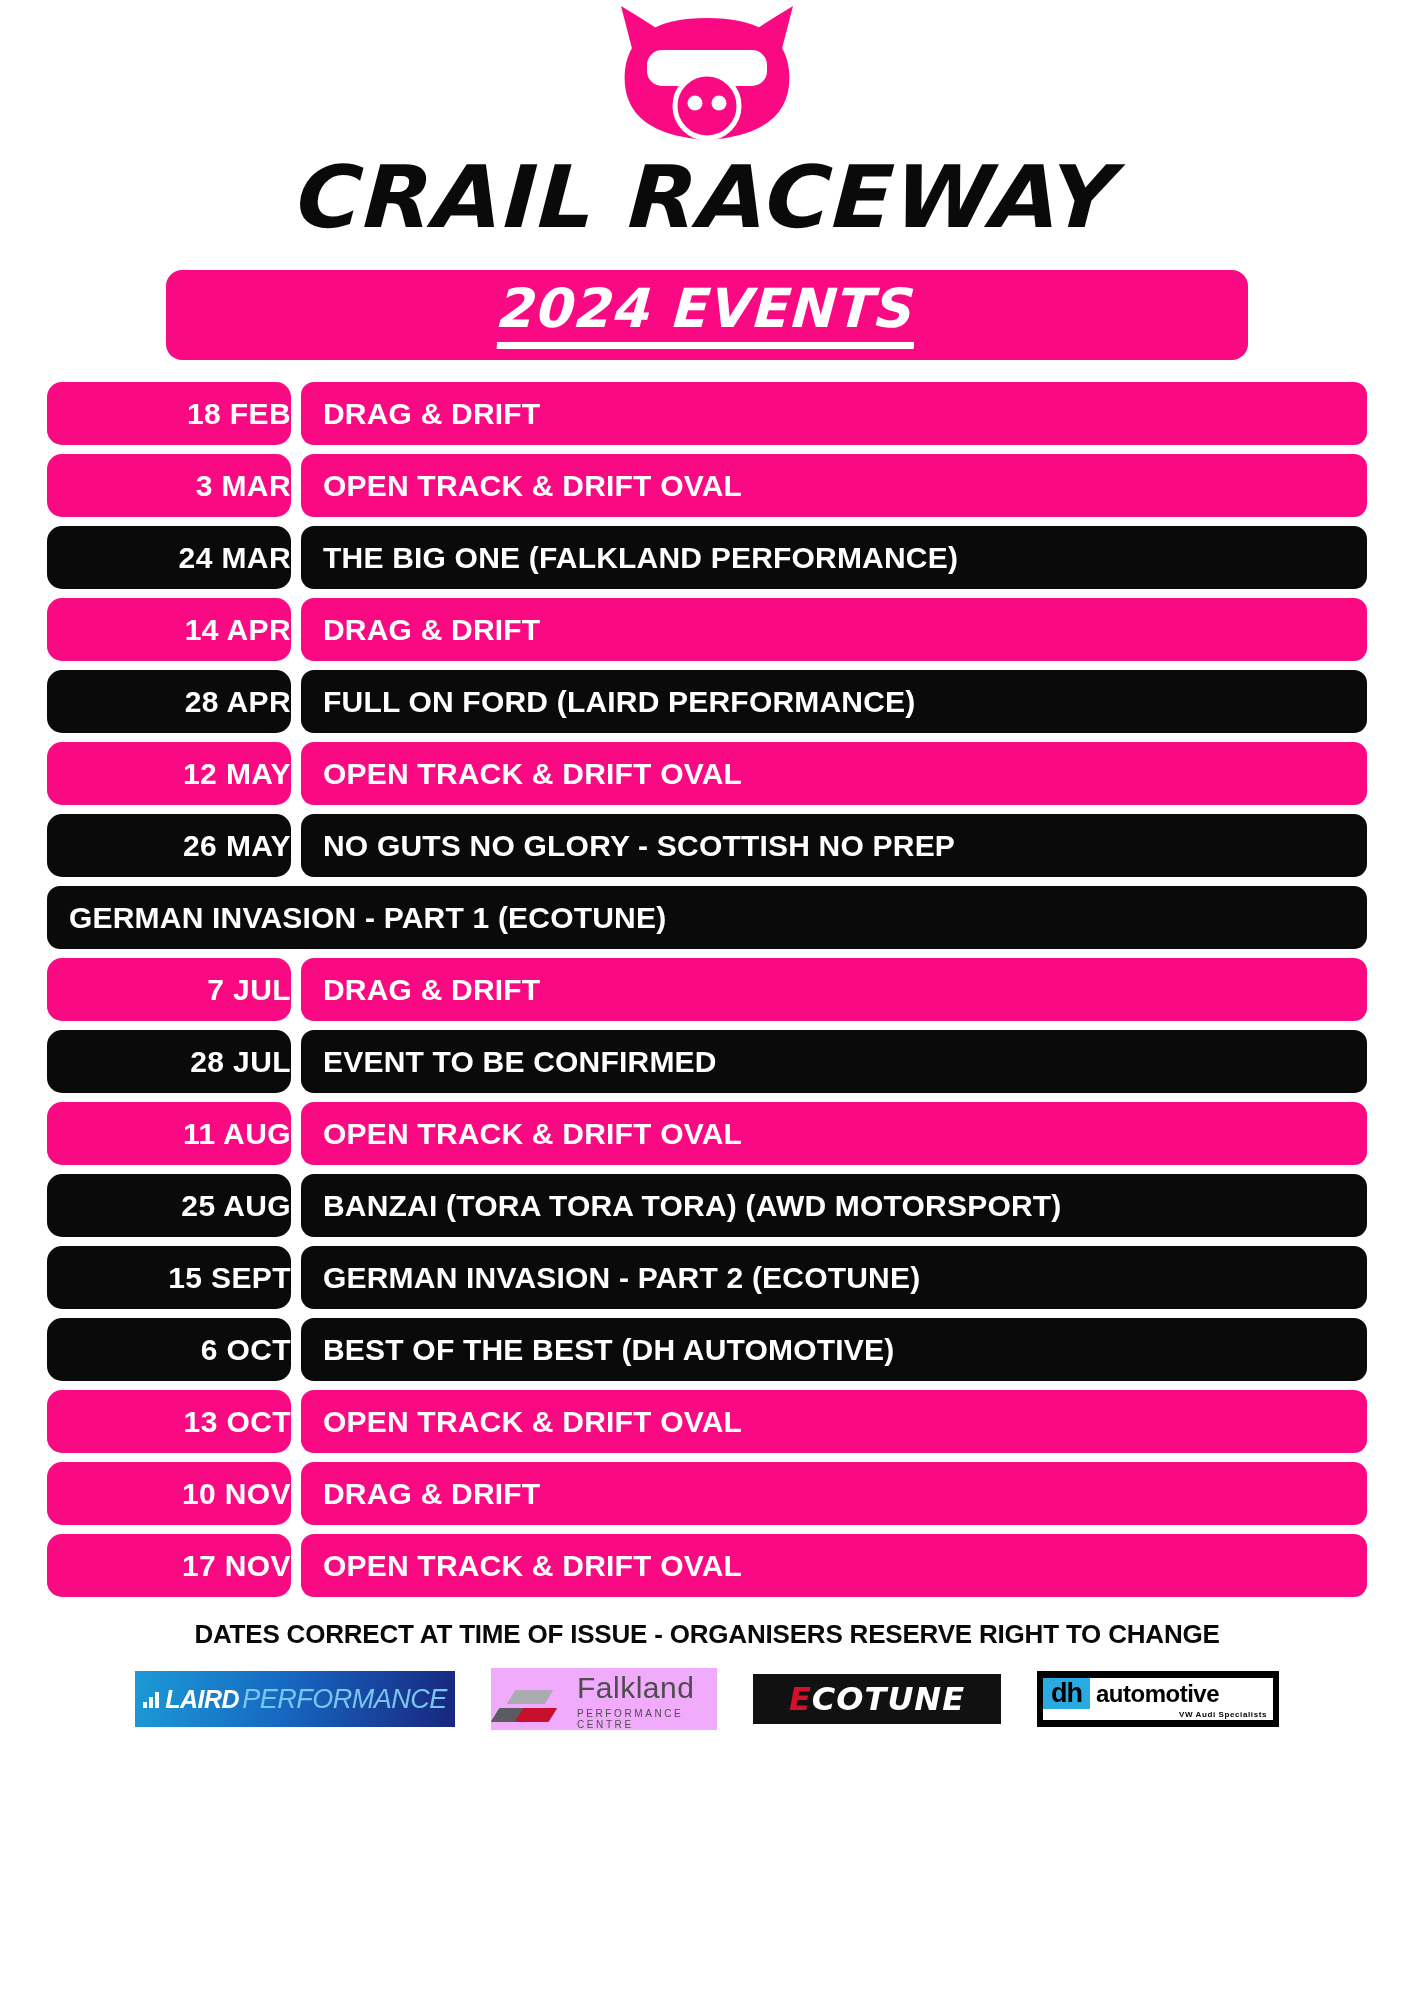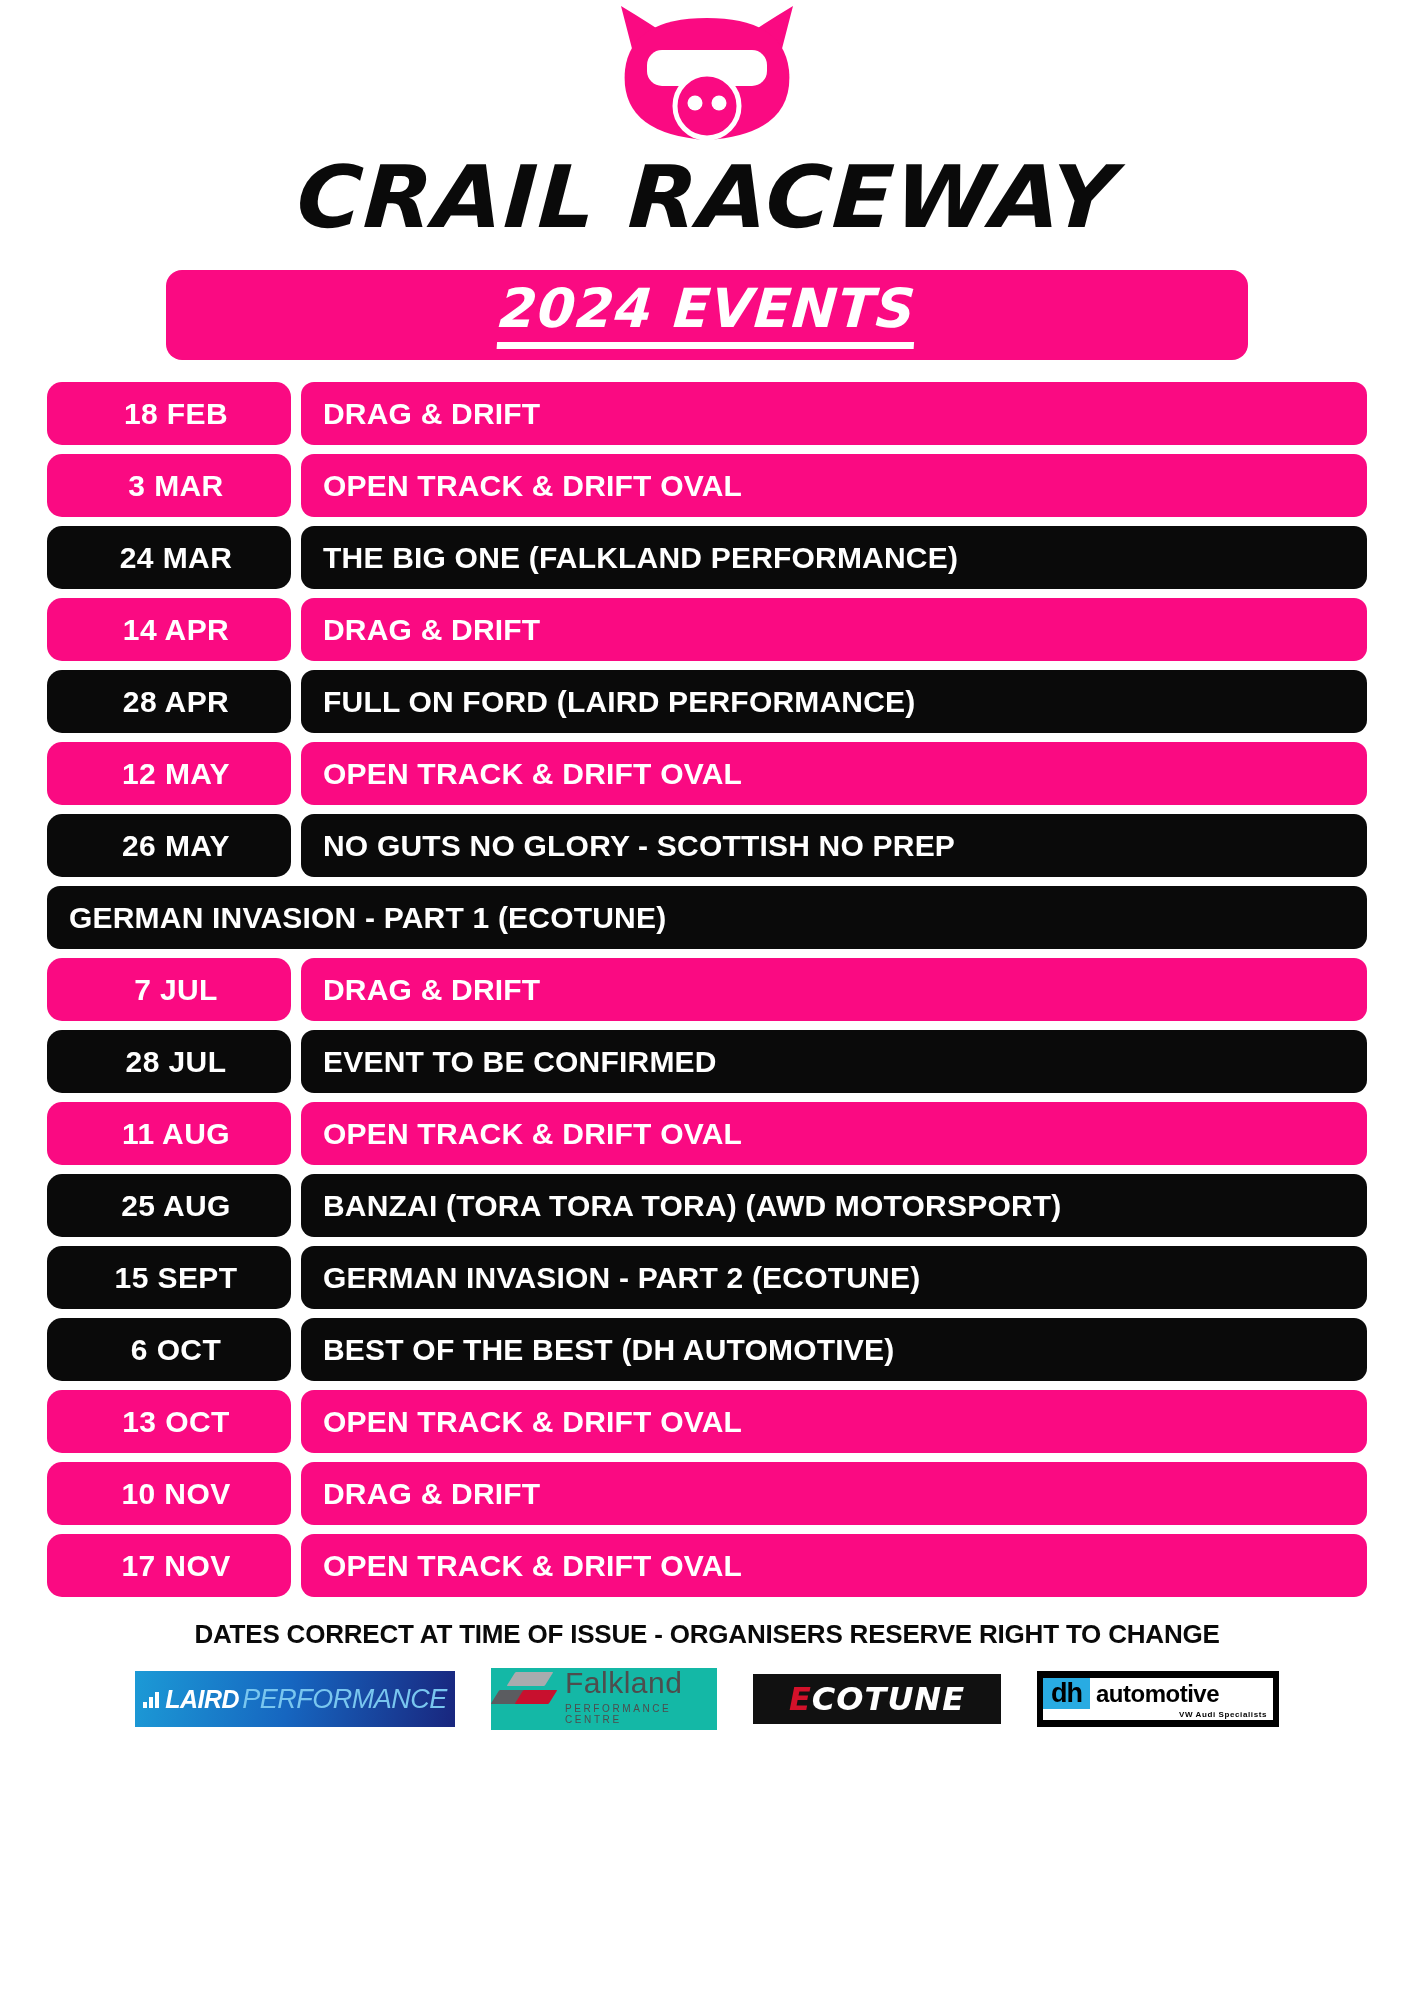--- a/index.html
+++ b/index.html
@@ -71,21 +71,21 @@
     gap: 9px;
   }
   .row {
     display: flex;
     gap: 10px;
     height: 63px;
   }
   .date-pill {
     width: 244px;
     border-radius: 15px;
-    display: flex; align-items: center; justify-content: center;
+    display: flex; align-items: center; justify-content: flex-end;
     flex: none;
     padding-left: 14px;
   }
   .event-pill {
     flex: 1;
     border-radius: 13px;
     display: flex; align-items: center;
     padding-left: 22px;
   }
   .row.pink .date-pill, .row.pink .event-pill { background: #fa0a82; }
@@ -138,21 +138,21 @@
   }
   .laird-bars { display: flex; align-items: flex-end; gap: 2px; height: 18px; margin-right: 3px; }
   .laird-bars i { display: block; width: 4px; background: #ffffff; }
   .laird-bars i:nth-child(1){ height: 6px; }
   .laird-bars i:nth-child(2){ height: 11px; }
   .laird-bars i:nth-child(3){ height: 16px; }
   .laird-a { color:#ffffff; font-weight:900; font-style:italic; font-size:25px; letter-spacing:-0.5px; font-family:"Liberation Sans",sans-serif;}
   .laird-b { color:#79c6ef; font-weight:400; font-style:italic; font-size:27px; letter-spacing:-0.5px; font-family:"Liberation Sans",sans-serif;}
 
   
-  .falkland { width: 226px; height: 62px; display:flex; align-items:flex-start; gap:8px; background:#14b8a6;}
+  .falkland { width: 226px; height: 62px; display:flex; align-items:flex-end; gap:20px; background:#f0abfc;}
   .falkland-mark { width: 66px; height: 44px; position: relative; flex:none;}
   .fk { position:absolute; width: 38px; height: 14px; transform: skewX(-32deg); border-radius:1px;}
   .fk1 { background:#a9abae; left: 20px; top: 4px; }
   .fk2 { background:#5b5c60; left: 4px; top: 22px; }
   .fk3 { background:#c8102e; left: 28px; top: 22px; width: 34px;}
   .falkland-txt { display:flex; flex-direction:column; }
   .falkland-name { font-size: 30px; color:#4d4d4d; font-weight:400; letter-spacing:0.5px; font-family:"Liberation Sans",sans-serif; line-height:1;}
   .falkland-sub { font-size: 10px; color:#4d4d4d; letter-spacing:2.6px; font-family:"Liberation Sans",sans-serif; margin-top:5px;}
 
   

